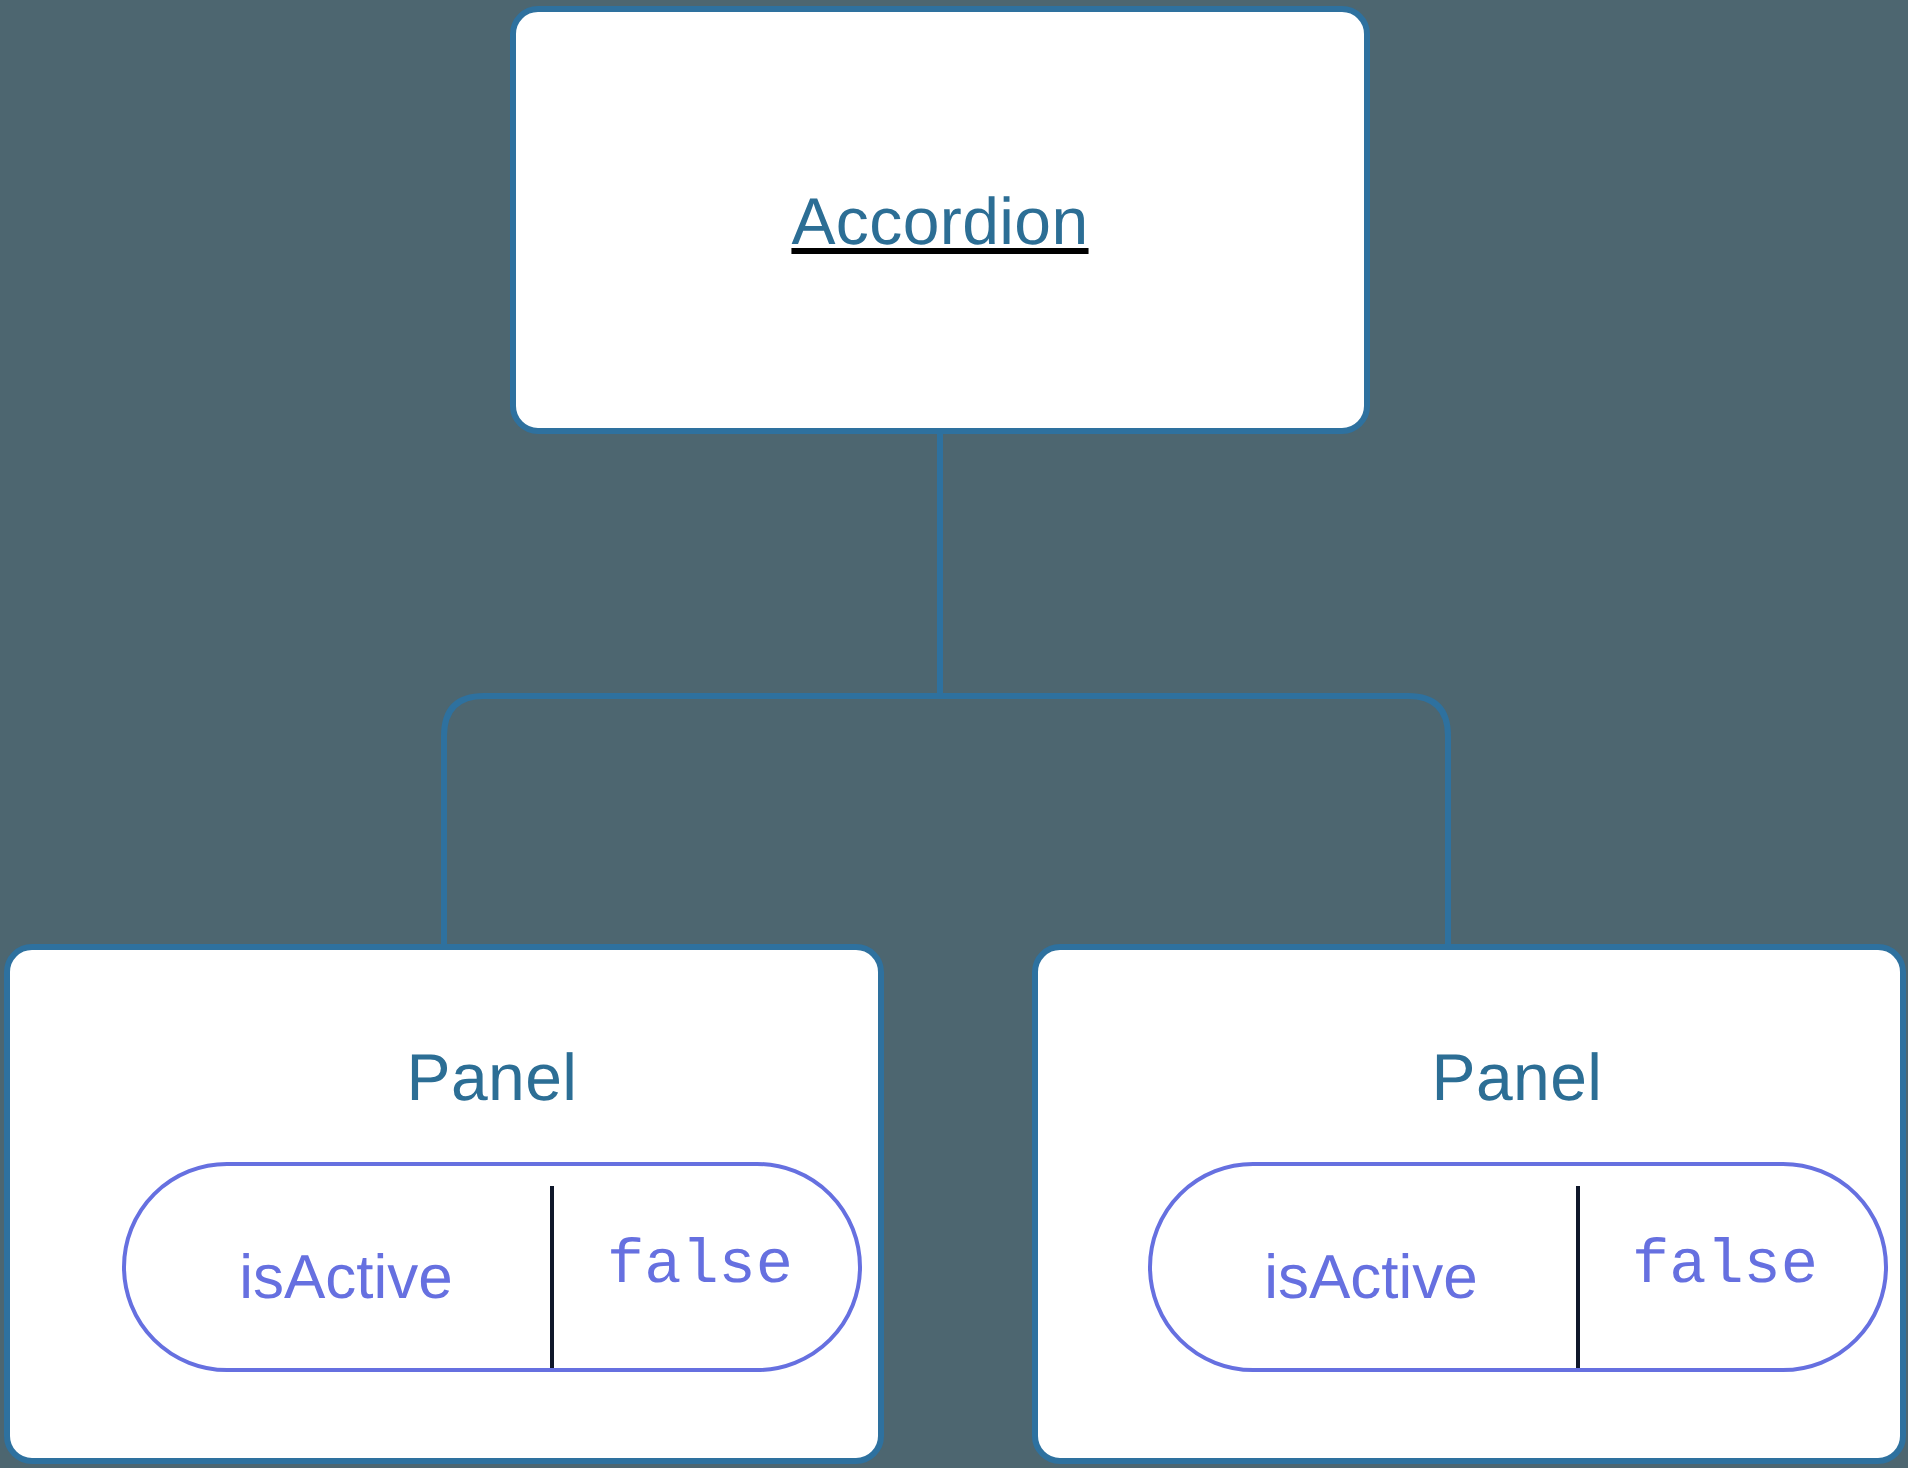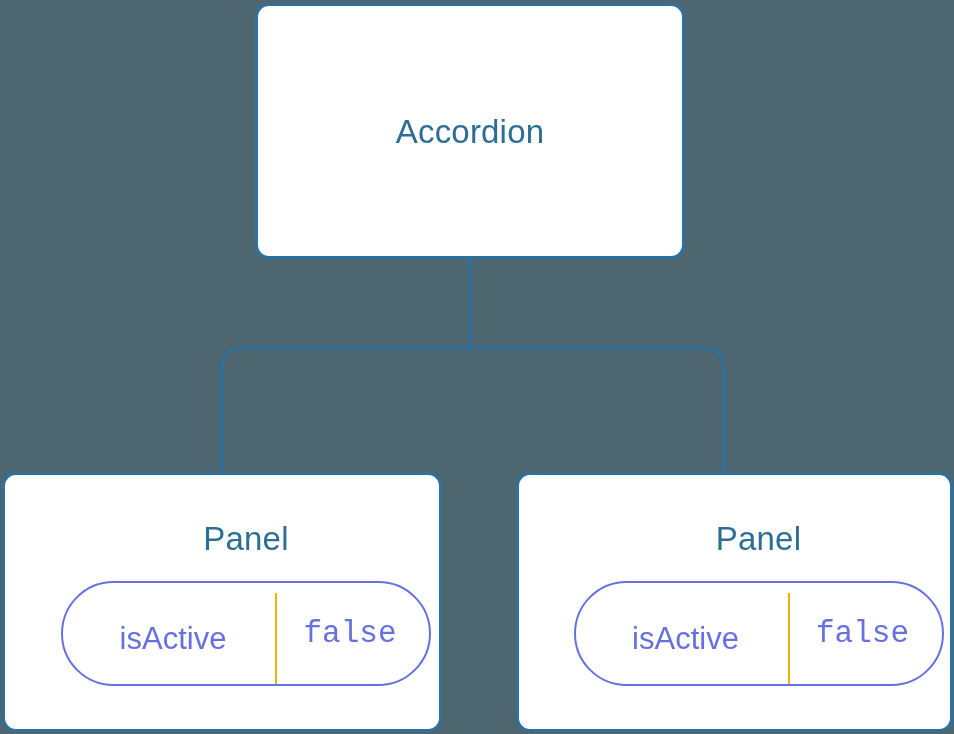--- a/index.html
+++ b/index.html
@@ -49,22 +49,23 @@
     letter-spacing: 0.2px;
     line-height: 1;
     white-space: nowrap;
   }
 
   
   #node-accordion {
     left: 255px;
     top: 3px;
     width: 430px;
-    height: 256px;
+    height: 214px;
     justify-content: center;
+    text-decoration: underline;
   }
 
   
   .panel-node {
     top: 472px;
     height: 260px;
     justify-content: flex-start;
     padding-top: 47px;
     padding-left: 48px;
   }
@@ -89,21 +90,21 @@
     justify-content: center;
     color: #6670e0;
     font-size: 31px;
     font-weight: 400;
     line-height: 1;
     white-space: nowrap;
     box-sizing: border-box;
   }
   .prop-key {
     width: 214px;
-    border-right: 2px solid #eab308;
+    border-right: 2px solid #0f172a;
     padding-left: 8px;
     margin-top: 10px;
   }
   .prop-val {
     width: 152px;
     padding-right: 6px;
     font-family: Liberation Mono, monospace;
   }
 </style>
 </head>

